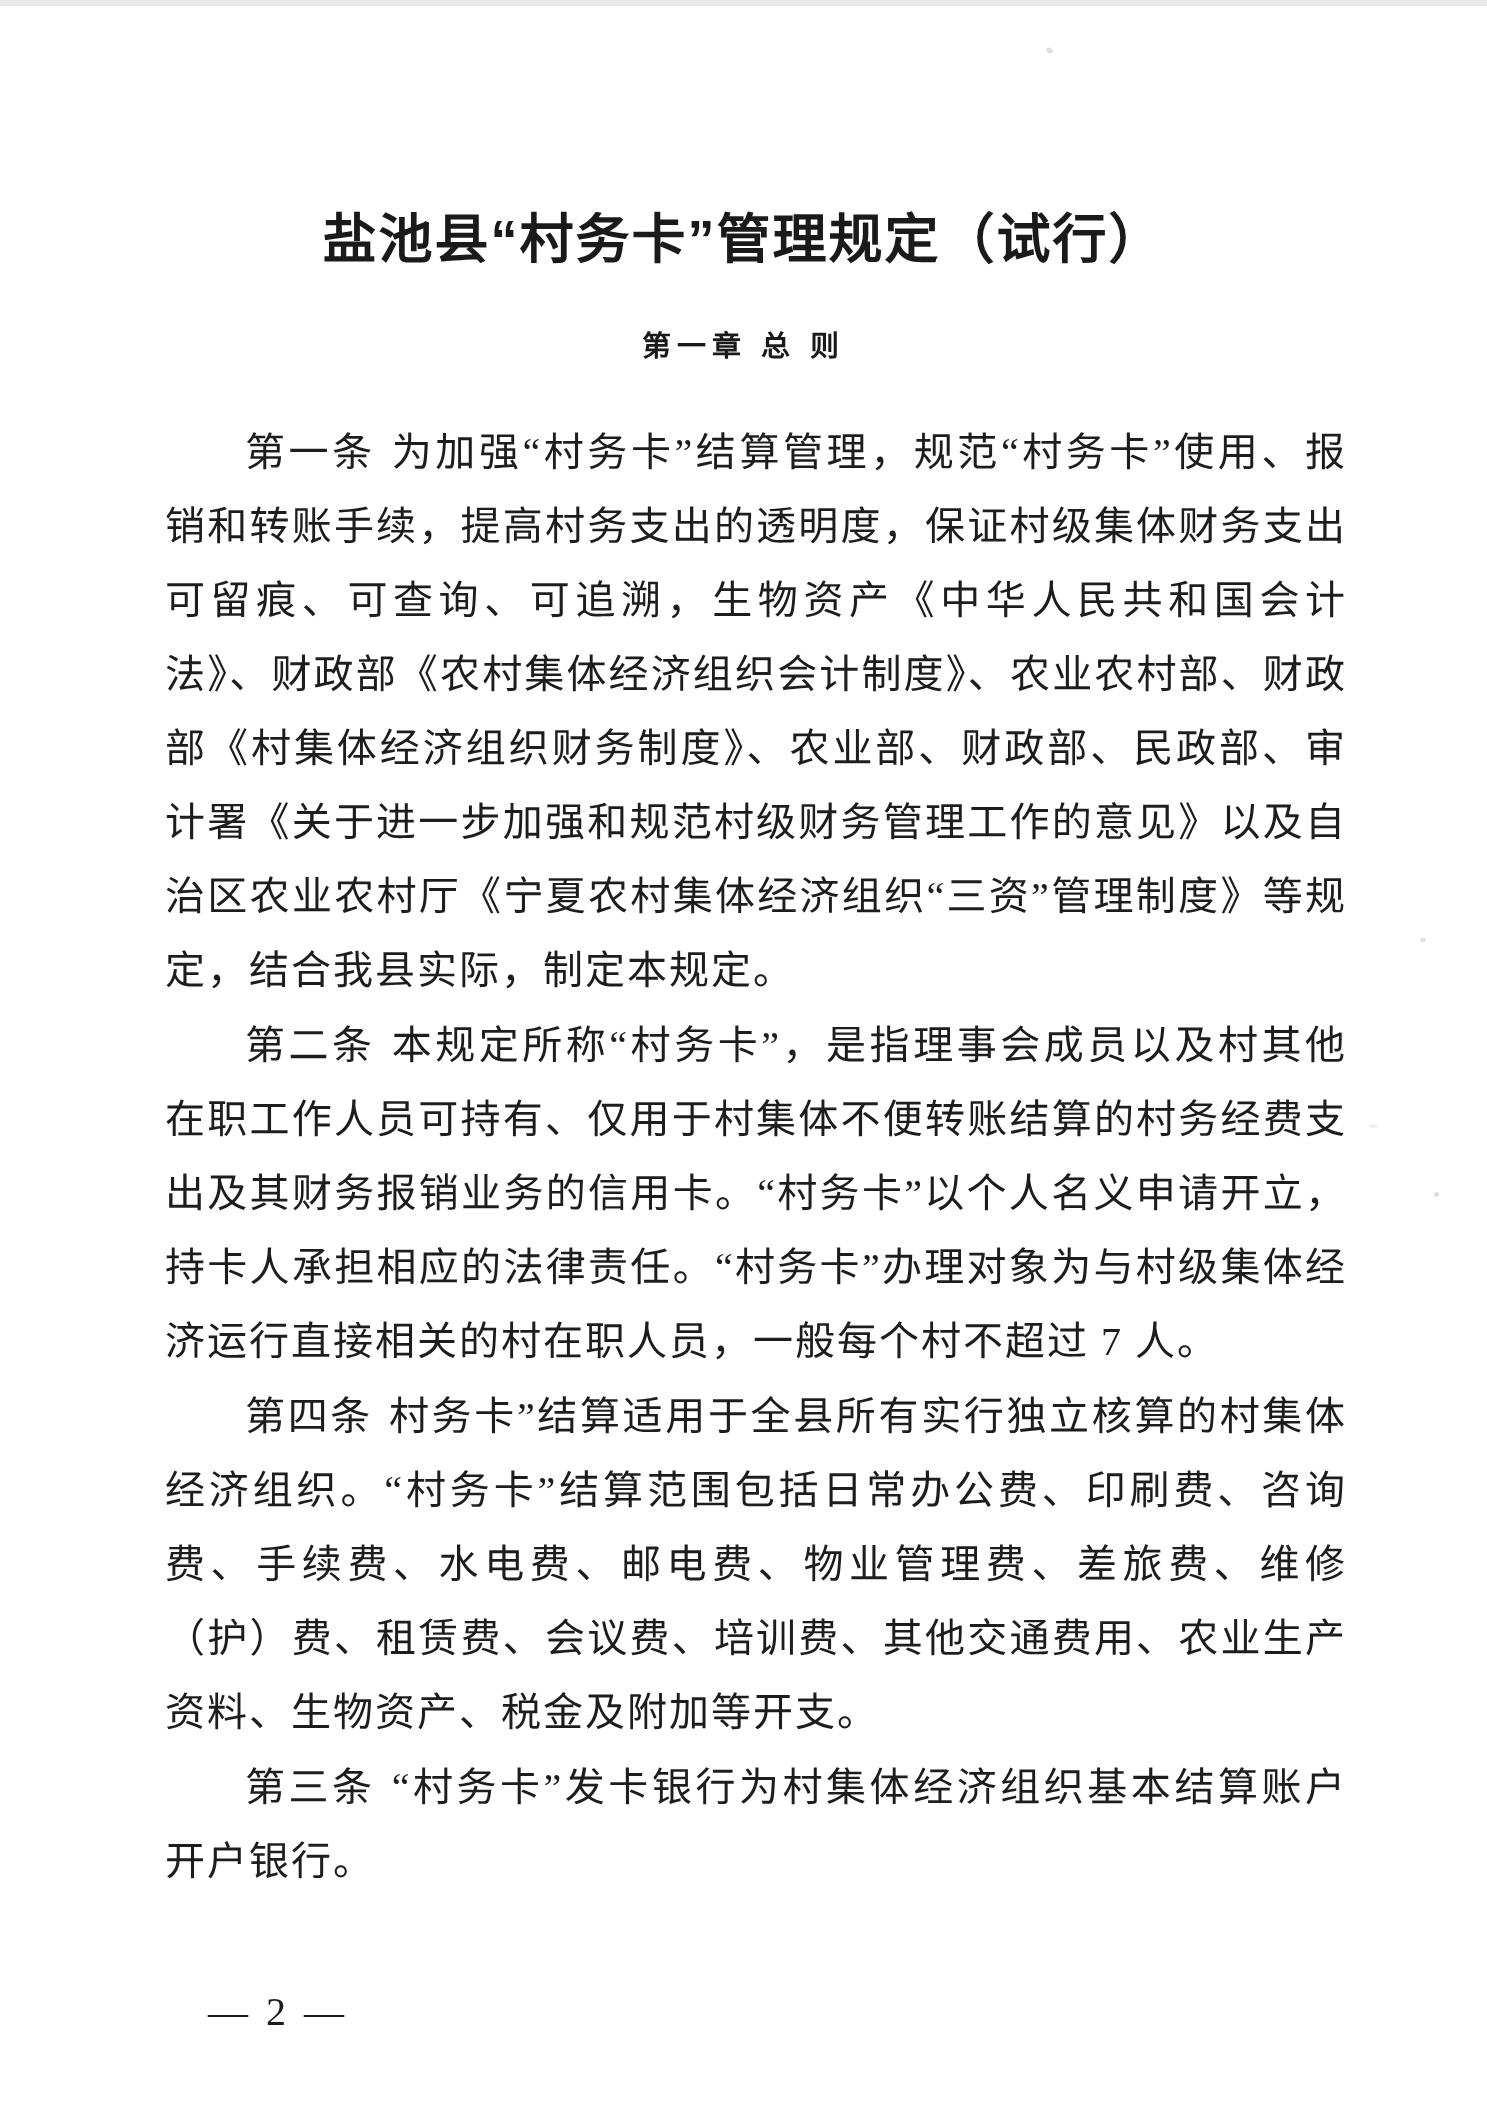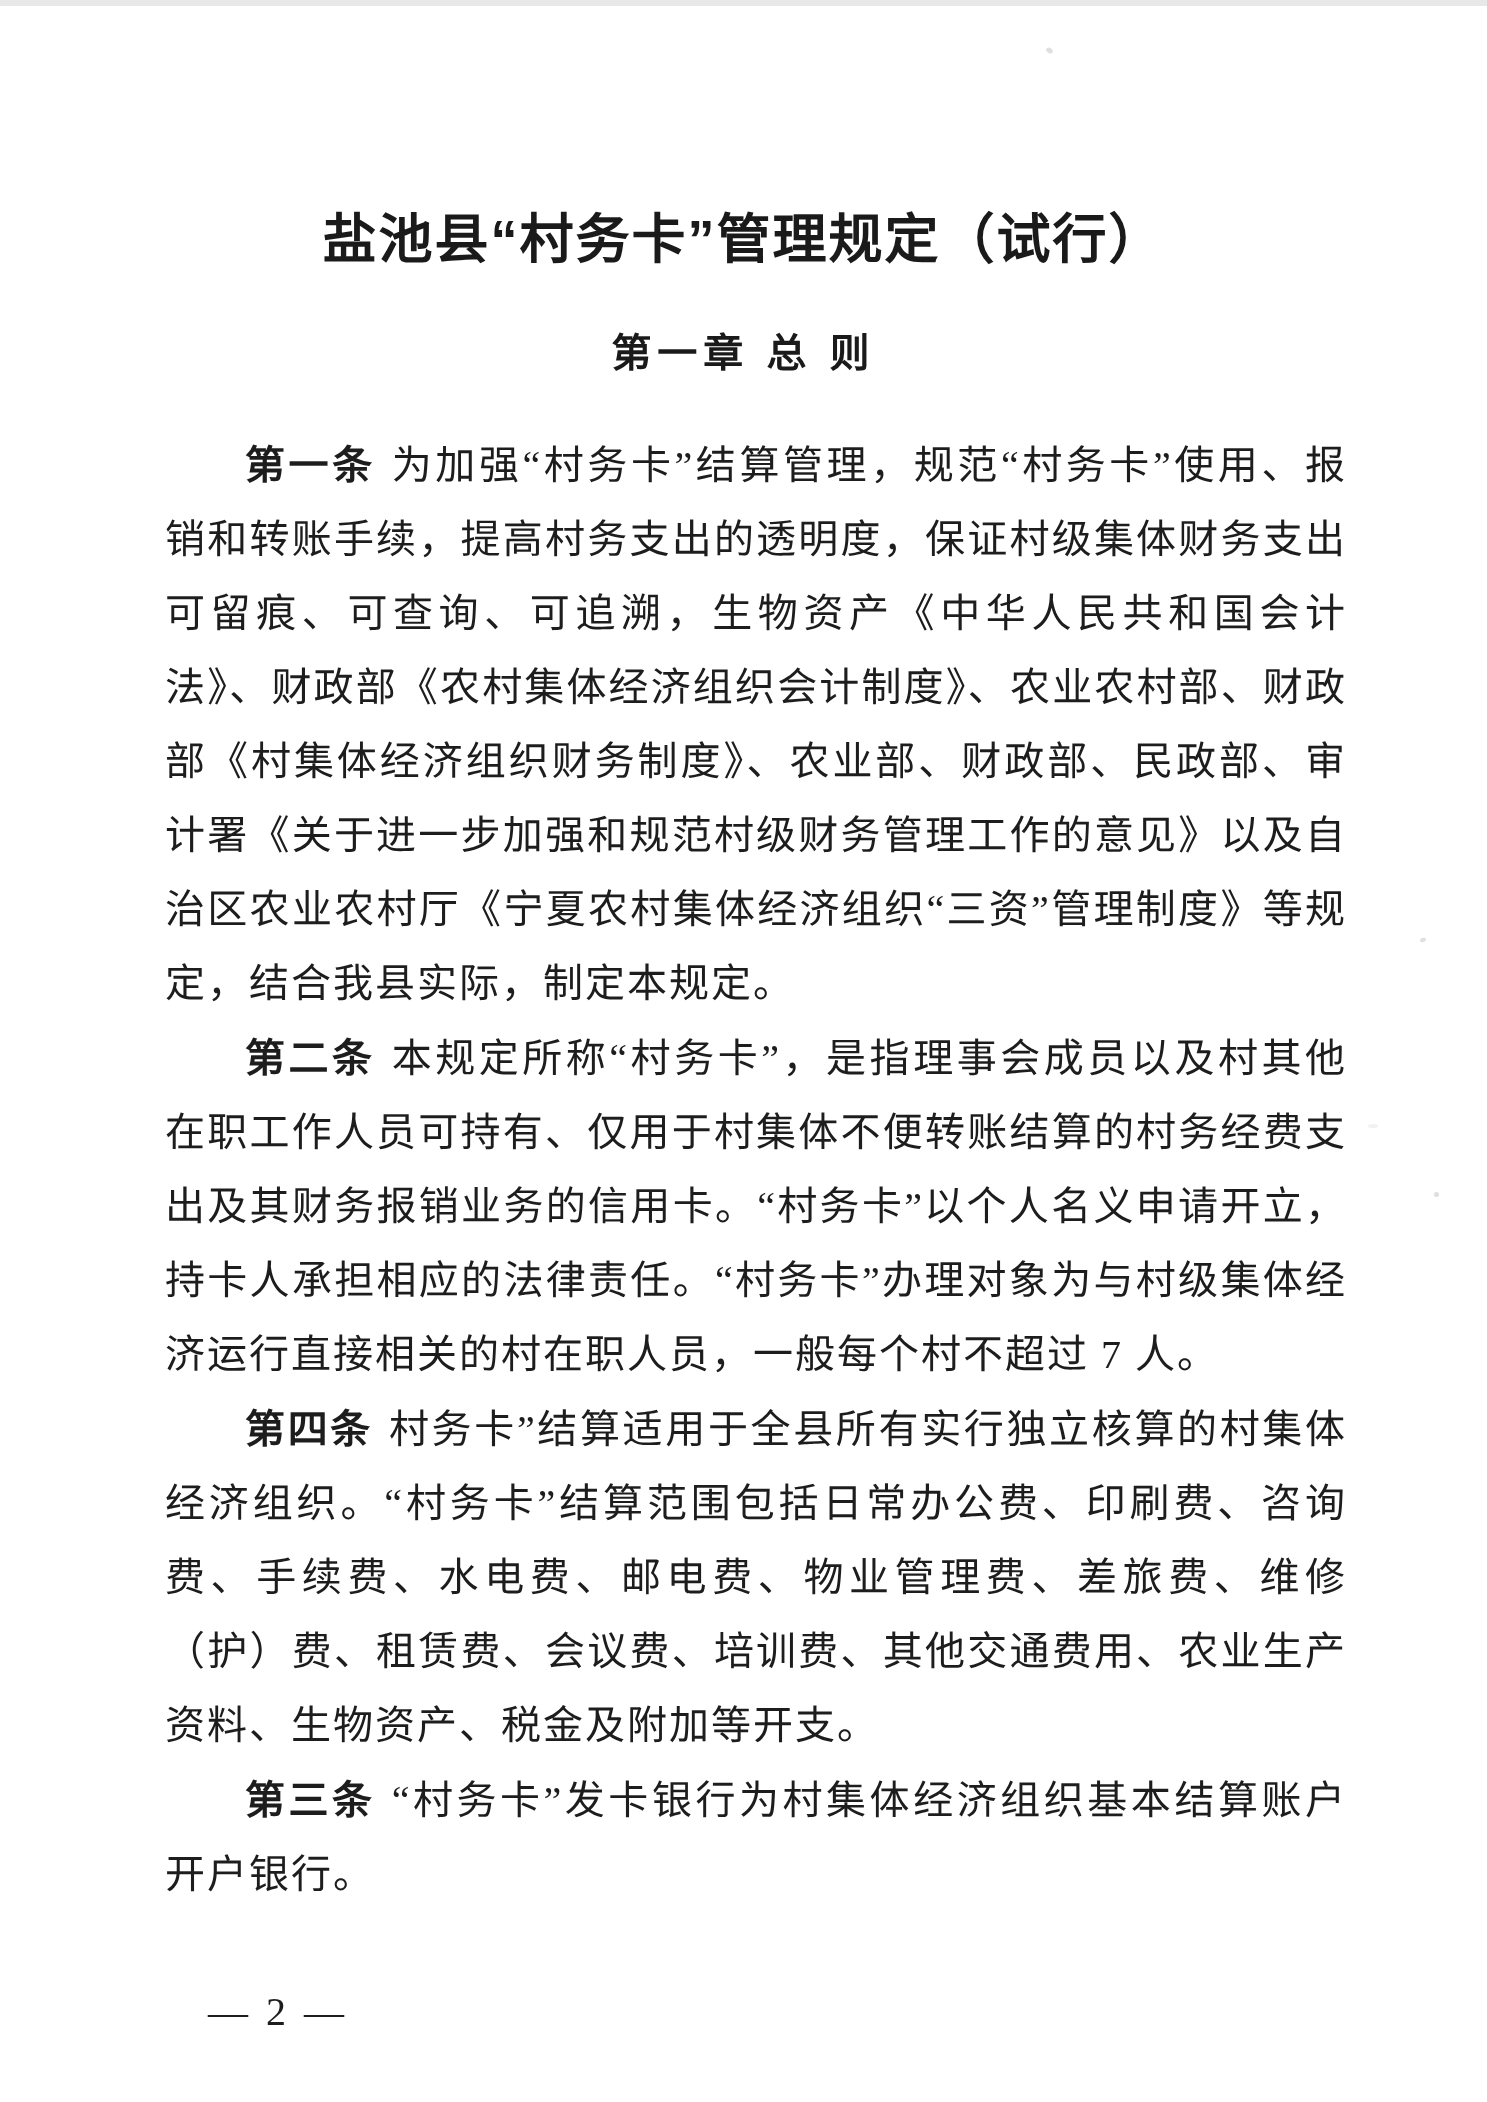--- a/index.html
+++ b/index.html
@@ -26,42 +26,42 @@
     font-size: 54px;
     line-height: 1.15;
     font-weight: 700;
     letter-spacing: 2px;
     color: #1a1a1a;
   }
   .chapter-heading {
     margin: 60px 0 0 0;
     text-align: center;
     font-family: "Liberation Sans", "DejaVu Sans", sans-serif;
-    font-size: 40px;
+    font-size: 29px;
     line-height: 1.15;
     font-weight: 700;
     letter-spacing: 6px;
     color: #1a1a1a;
   }
   .body-text {
     margin-top: 52px;
     padding: 0 140px 0 165px;
     font-size: 40px;
     line-height: 74px;
     text-align: justify;
     letter-spacing: 2px;
     color: #1d1d1d;
   }
   .body-text p {
     margin: 0;
     text-indent: 2em;
   }
   .article-label {
     font-family: "Liberation Sans", "DejaVu Sans", sans-serif;
-    font-weight: 700;
+    font-weight: 400;
     margin-right: 16px;
   }
   .page-number {
     position: absolute;
     left: 208px;
     top: 1982px;
     font-size: 40px;
     letter-spacing: 4px;
     color: #1d1d1d;
   }

